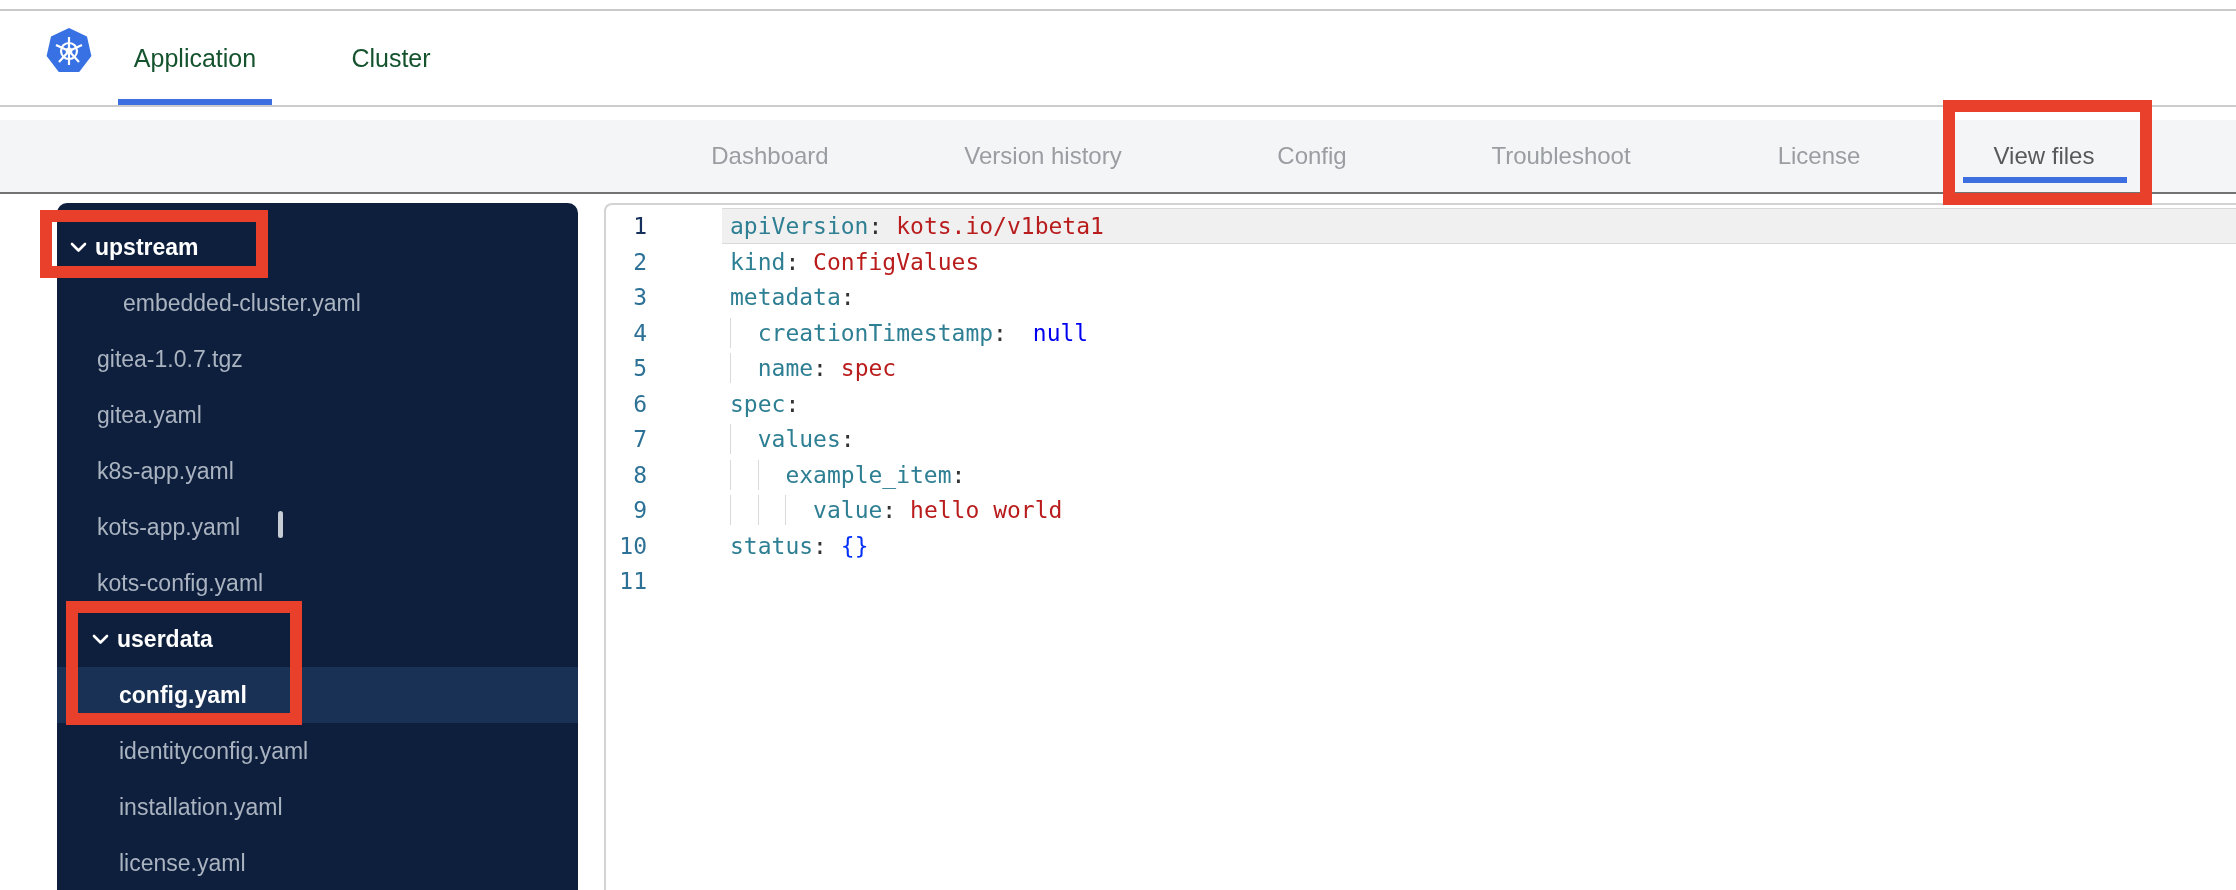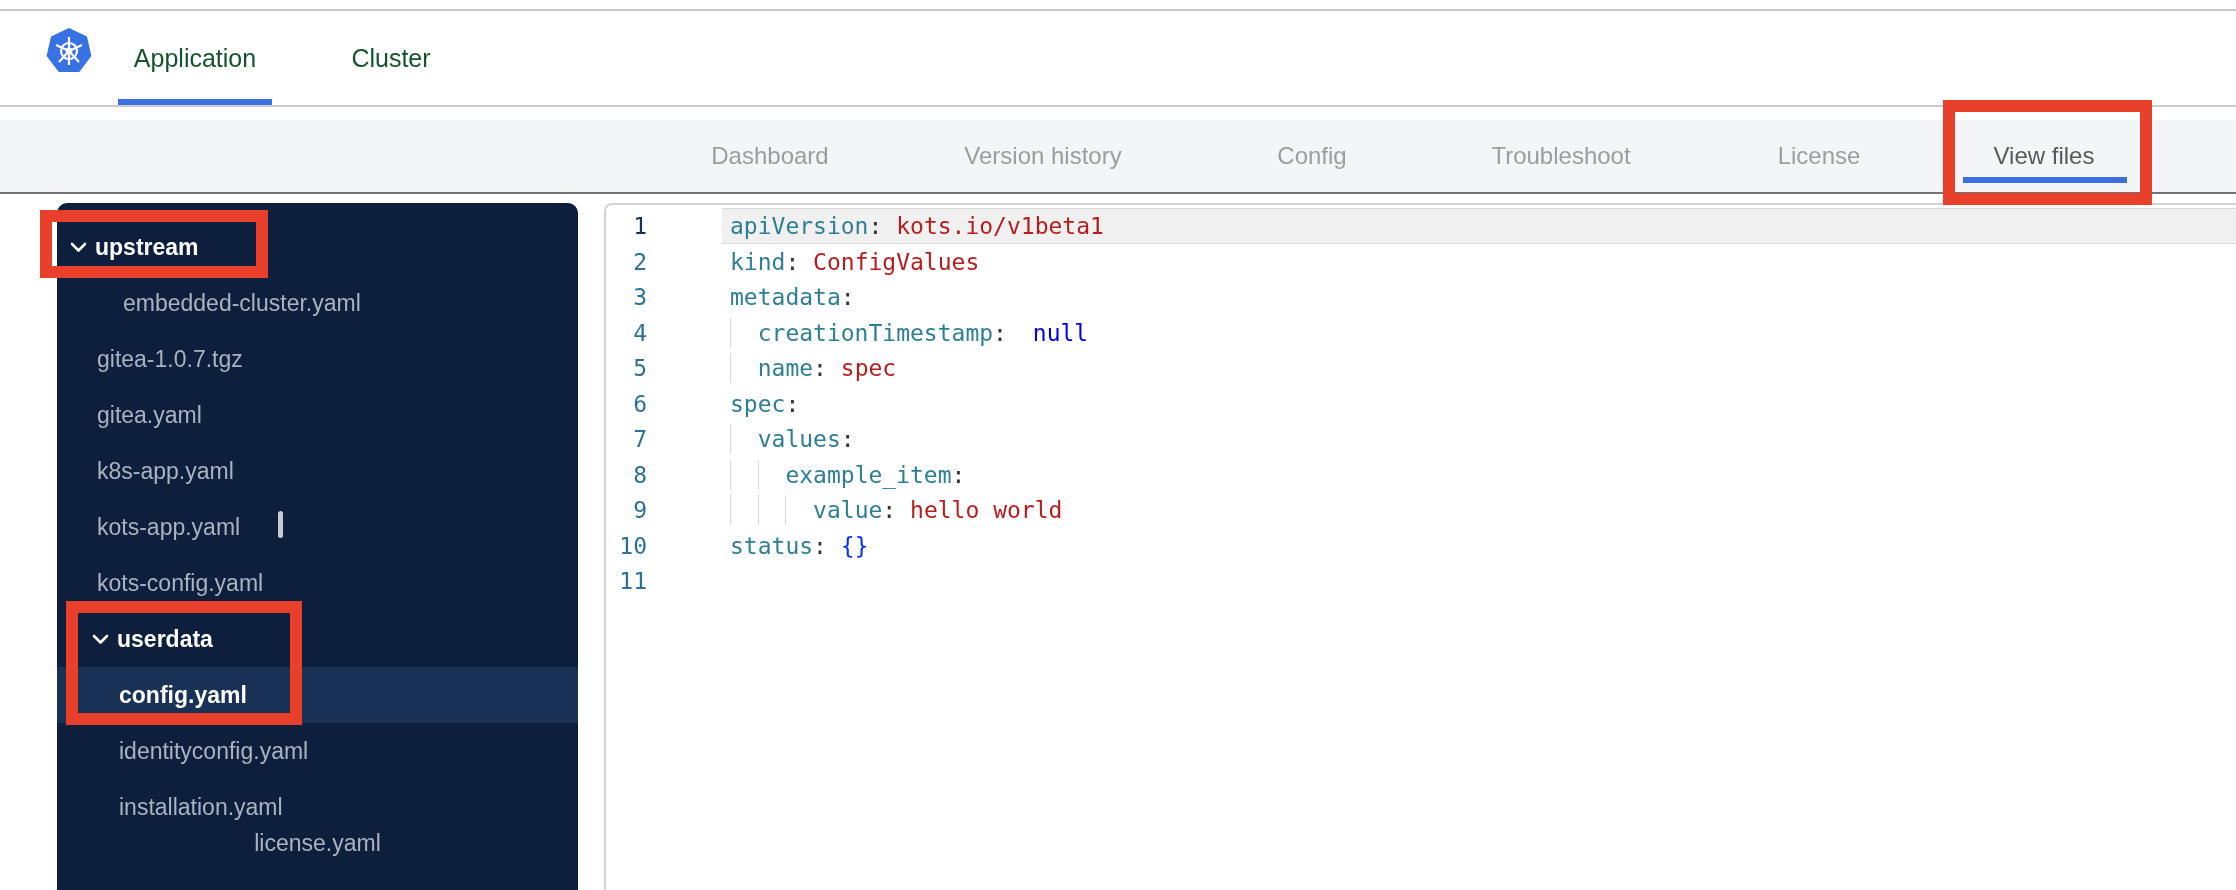--- a/index.html
+++ b/index.html
@@ -133,21 +133,21 @@
       </div>
       <div class="tree-row file selected" style="top: 464px; padding-left: 62px;">
         <span>config.yaml</span>
       </div>
       <div class="tree-row file" style="top: 520px; padding-left: 62px;">
         <span>identityconfig.yaml</span>
       </div>
       <div class="tree-row file" style="top: 576px; padding-left: 62px;">
         <span>installation.yaml</span>
       </div>
-      <div class="tree-row file" style="top: 612px;  justify-content: center;">
+      <div class="tree-row file" style="top: 632px; padding-left: 62px;">
         <span>license.yaml</span>
       </div>
     </div>
 
   <div class="editor" id="editor">
     <div class="cur-line-band"></div>
   <div class="gutter-num active" style="top: 3px;">1</div>
       <div class="code-line" style="top: 3px; padding-left: 0px;"><span class="tok-k">apiVersion</span><span class="tok-p">: </span><span class="tok-v">kots.io/v1beta1</span></div>
       <div class="gutter-num" style="top: 38.5px;">2</div>
       <div class="code-line" style="top: 38.5px; padding-left: 0px;"><span class="tok-k">kind</span><span class="tok-p">: </span><span class="tok-v">ConfigValues</span></div>

